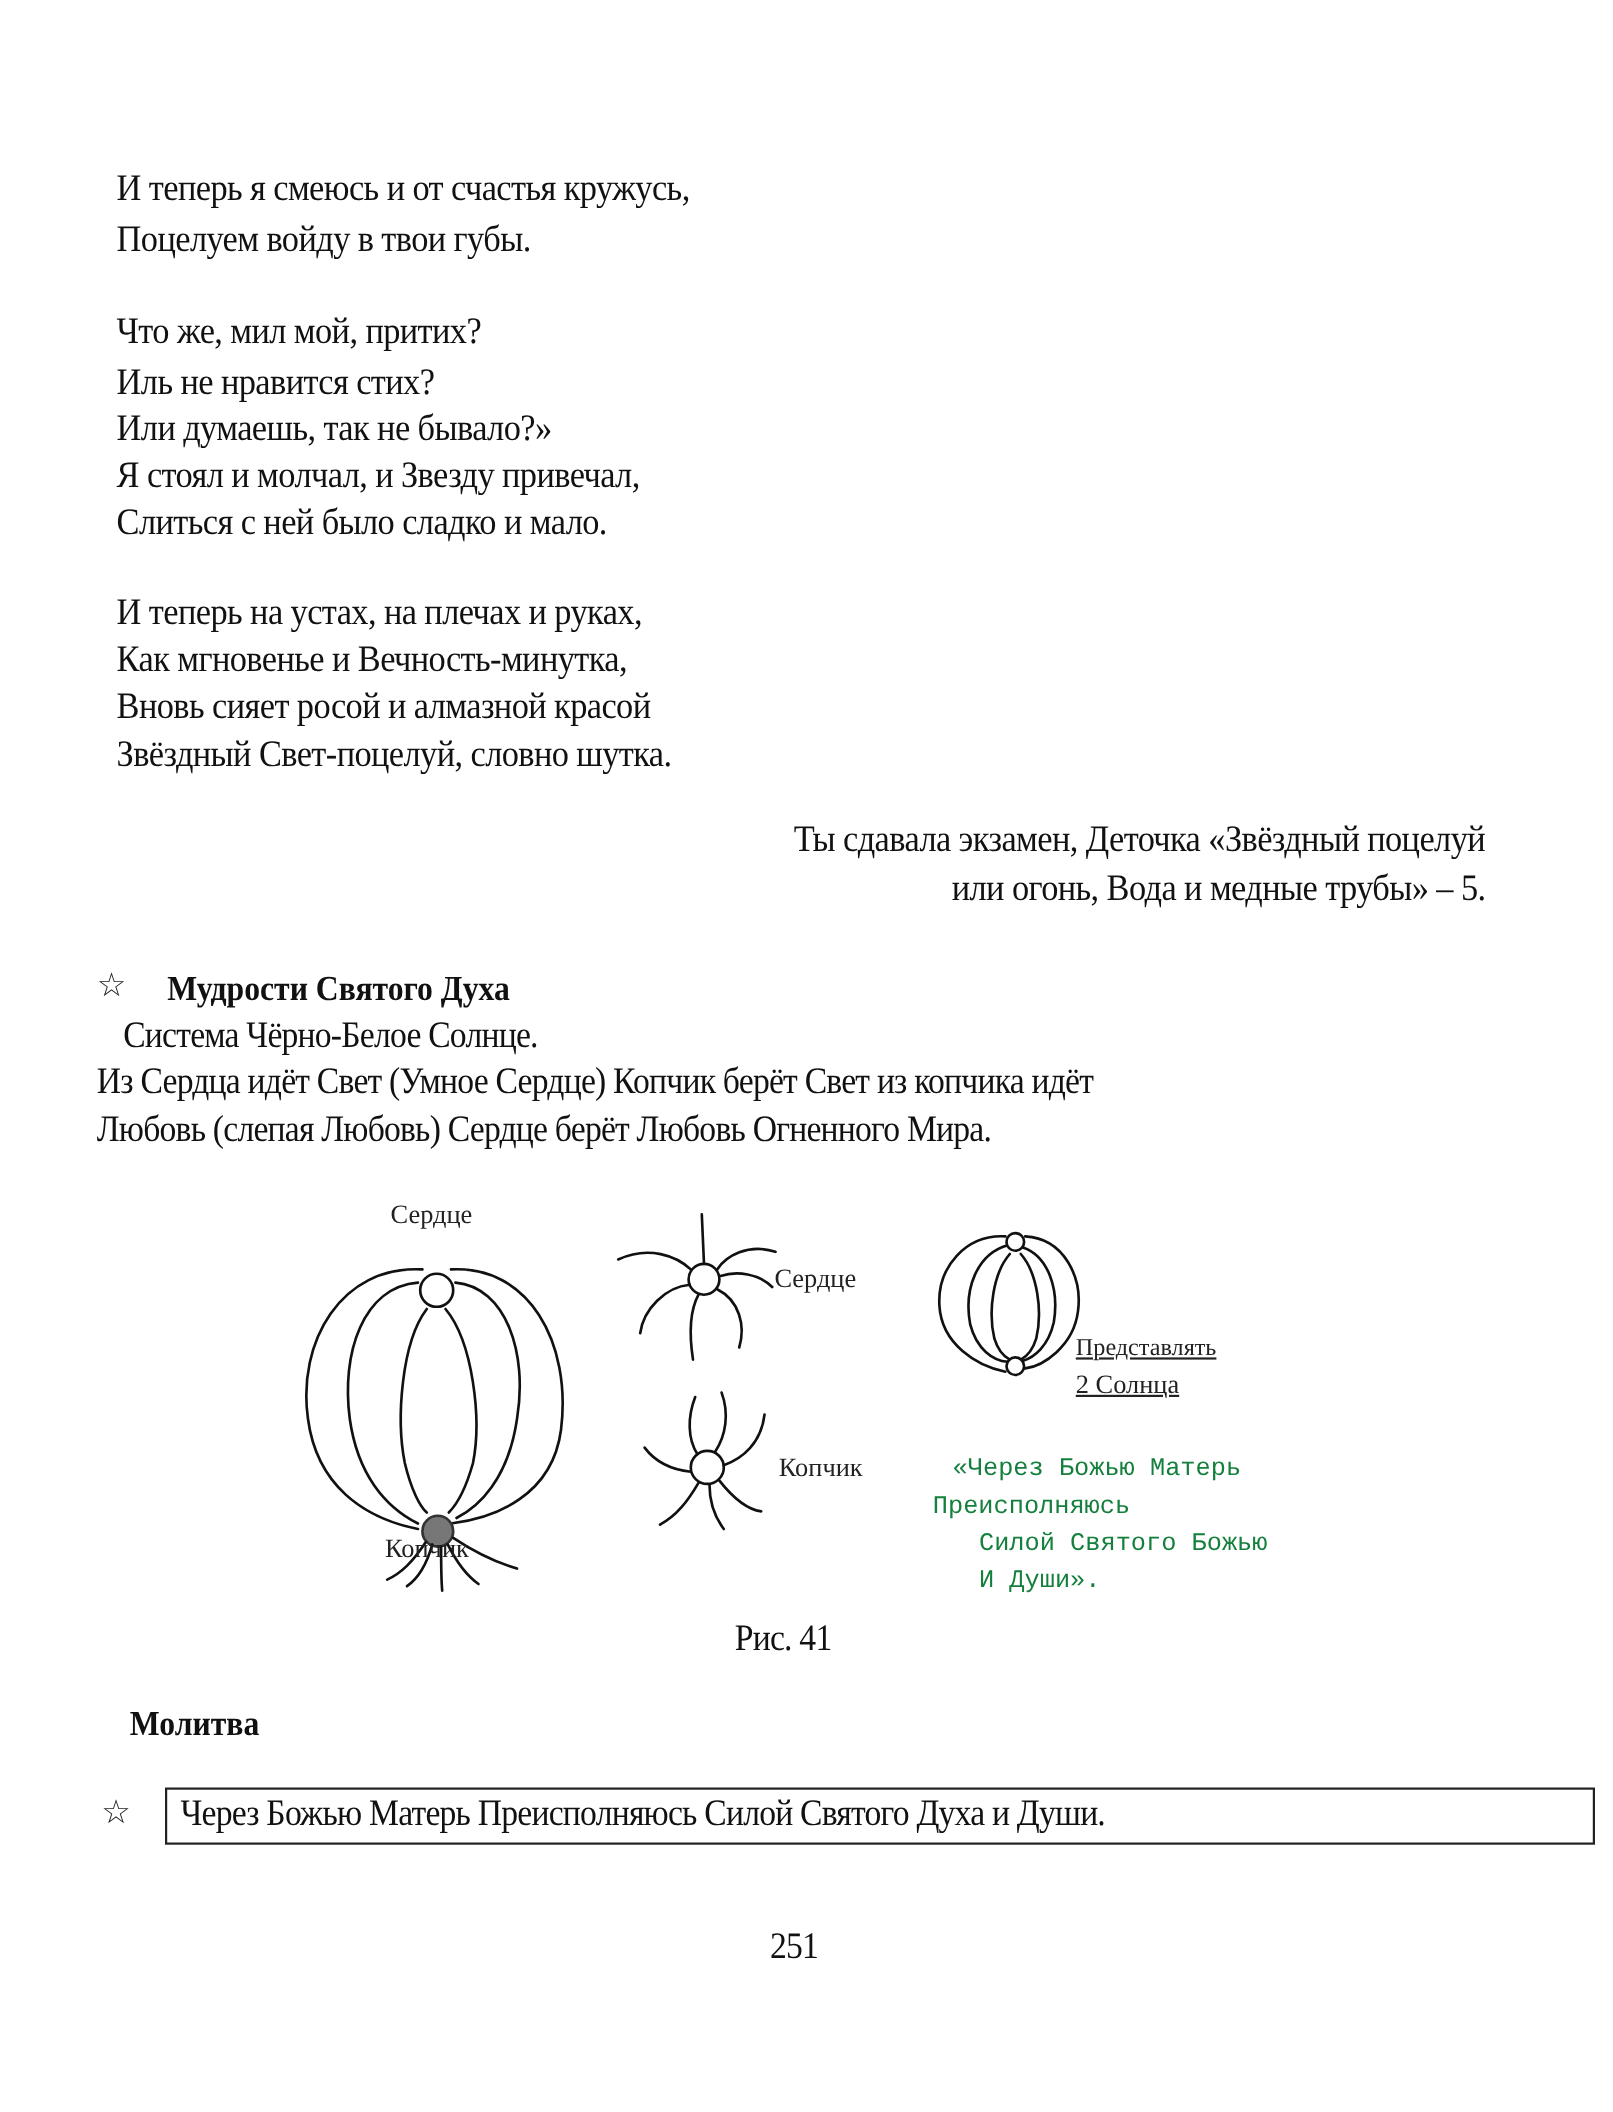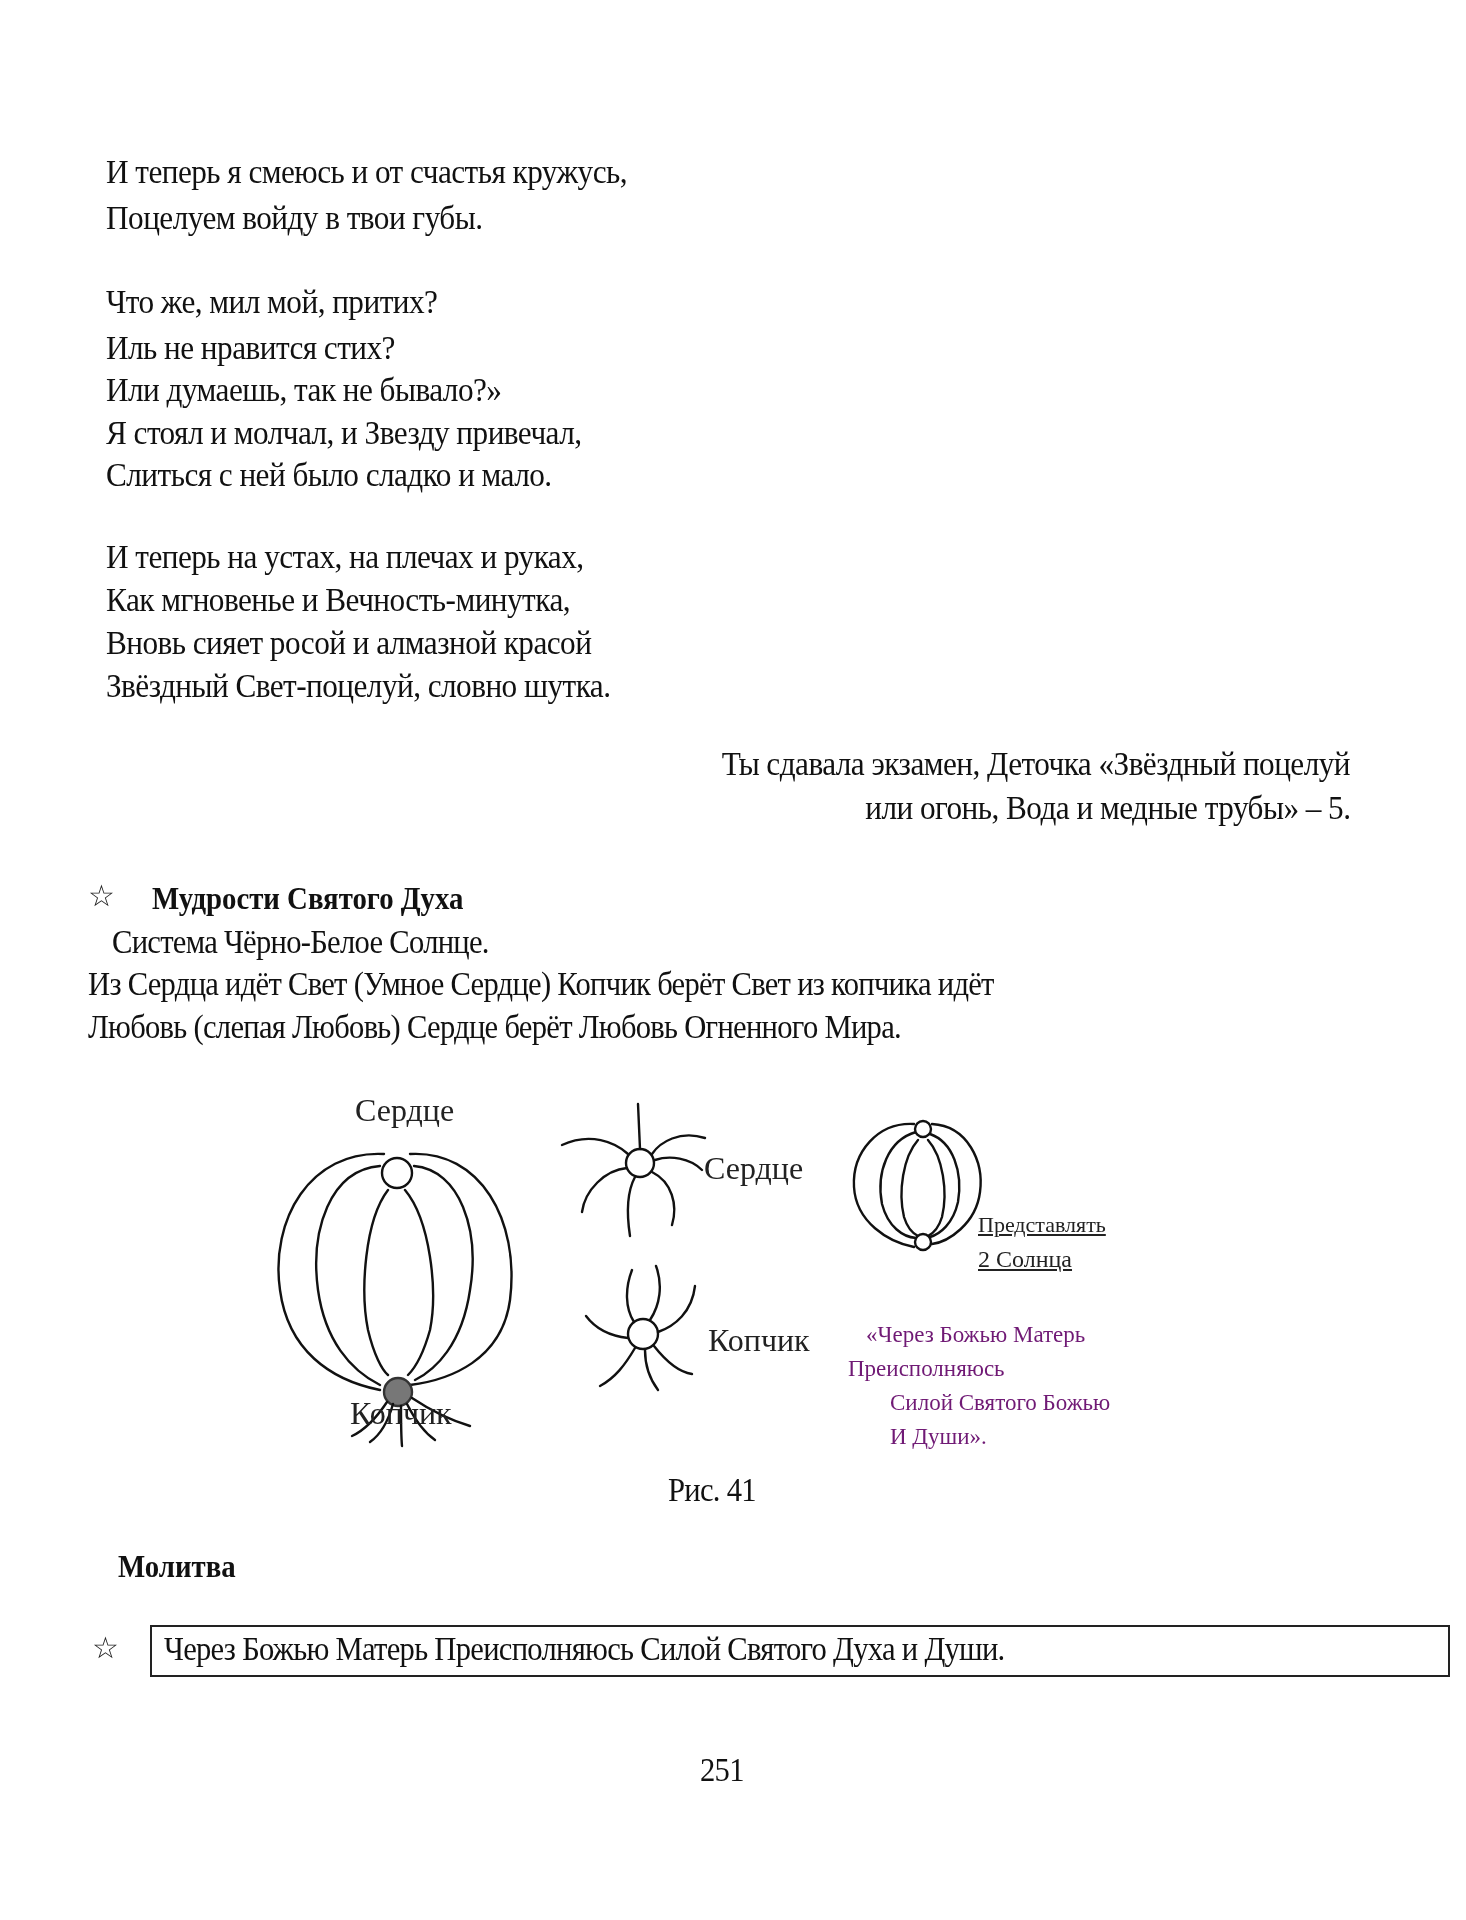--- a/index.html
+++ b/index.html
@@ -3,23 +3,23 @@
 <meta charset="utf-8">
 <style>
   html, body { margin: 0; padding: 0; background: #ffffff; }
   body { width: 1466px; height: 1920px; position: relative; overflow: hidden;
          font-family: "Liberation Serif", "DejaVu Serif", serif; color: #111; }
   .poem-line { position: absolute; left: 106px; font-size: 34px; line-height: 44px; white-space: nowrap; letter-spacing: -0.6px; transform: scaleX(0.92); transform-origin: left; }
   .right-line { position: absolute; right: 116px; font-size: 34px; line-height: 44px; white-space: nowrap; letter-spacing: -0.6px; transform: scaleX(0.92); transform-origin: right; }
   .body-line { position: absolute; font-size: 34px; line-height: 44px; white-space: nowrap; letter-spacing: -0.8px; transform: scaleX(0.9); transform-origin: left; }
   .heading { position: absolute; font-size: 32px; font-weight: bold; white-space: nowrap; transform: scaleX(0.9); transform-origin: left; }
   .star { position: absolute; font-size: 30px; font-family: "DejaVu Sans", sans-serif; color: #222; }
-  .diag-label { position: absolute; font-size: 32px; white-space: nowrap; color: #222; }
+  .diag-label { position: absolute; font-size: 24px; white-space: nowrap; color: #222; }
   .underline { text-decoration: underline; }
-  .quote-line { position: absolute; font-size: 23px; line-height: 34px; white-space: nowrap; color: #701a75; }
+  .quote-line { position: absolute; font-size: 23px; line-height: 34px; white-space: nowrap; color: #15803d; font-family: Liberation Mono, monospace; }
   .prayer-box { position: absolute; left: 150px; top: 1625px; width: 1300px; height: 52px; border: 2px solid #222; box-sizing: border-box; }
   .prayer-text { position: absolute; left: 12px; top: 3px; font-size: 34px; white-space: nowrap; letter-spacing: -0.8px; transform: scaleX(0.9); transform-origin: left; }
   svg { position: absolute; overflow: visible; }
   svg path, svg circle { fill: none; stroke: #111; stroke-width: 2.4; stroke-linecap: round; }
 </style>
 </head>
 <body>
 
 <div class="poem-line" style="top:150px">И теперь я смеюсь и от счастья кружусь,</div>
 <div class="poem-line" style="top:196px">Поцелуем войду в твои губы.</div>

